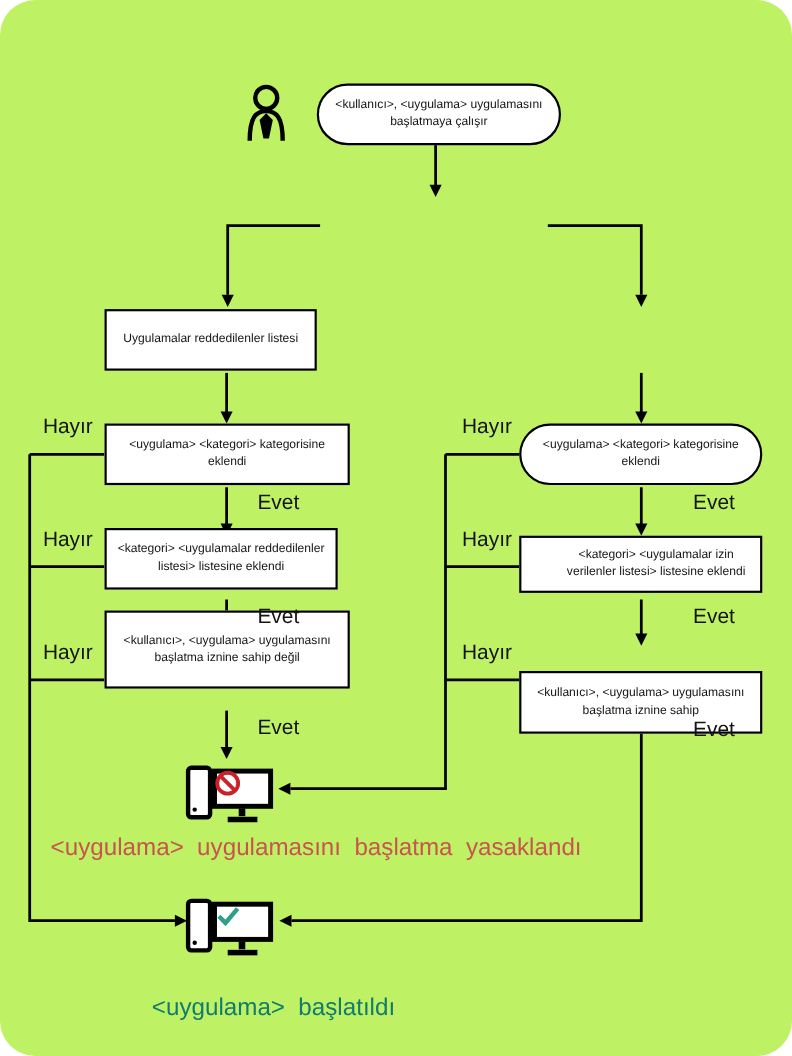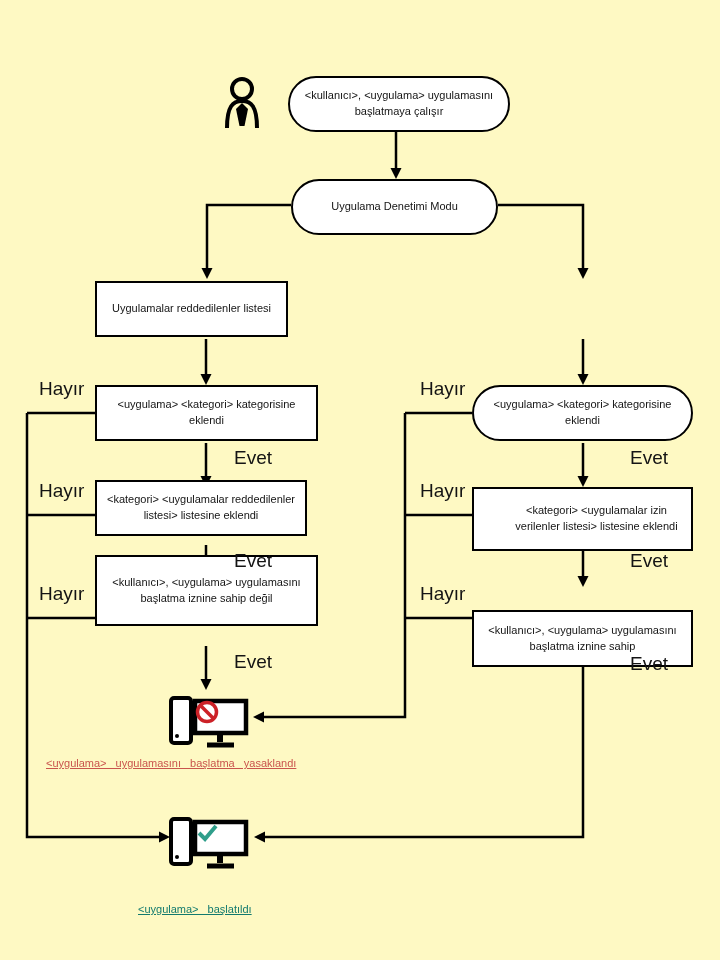--- a/index.html
+++ b/index.html
@@ -1,31 +1,31 @@
 <!DOCTYPE html>
 <html><head>
 <meta charset="utf-8">
 <style>
   html,body{margin:0;padding:0;background:#ffffff;}
   #canvas{
-    position:relative;width:720px;height:960px;background:#fef9c3;overflow:hidden;
-    font-family:"Liberation Sans",sans-serif;color:#141414;
+    position:relative;width:720px;height:960px;background:#bef264;overflow:hidden;
+    font-family:"Liberation Sans",sans-serif;color:#141414;border-radius:32px;
   }
   #wires{position:absolute;left:0;top:0;z-index:0;}
   .node{
     position:absolute;box-sizing:border-box;border:2px solid #000;background:#fff;
     display:flex;align-items:center;justify-content:center;text-align:center;
     font-size:11px;line-height:1.45;padding:2px 8px;z-index:1;
   }
   .stadium{border-radius:28px;}
   .edge-label{
     position:absolute;font-size:19px;color:#141414;z-index:1;white-space:nowrap;
   }
   .outcome{
-    position:absolute;font-size:11px;z-index:1;white-space:nowrap;word-spacing:6px;text-decoration:underline;
+    position:absolute;font-size:22px;z-index:1;white-space:nowrap;word-spacing:6px;
   }
 </style>
 </head>
 <body>
 
 <div id="canvas">
 
   <svg id="wires" width="720" height="960" viewBox="0 0 720 960">
     <g stroke="#000" stroke-width="2.5" fill="none">
 
@@ -97,32 +97,31 @@
       <path d="M220 856 V863" stroke="#000" stroke-width="6"></path>
       <path d="M207 866 H234" stroke="#000" stroke-width="5"></path>
       <g fill="none" stroke-width="4" style="stroke: rgb(47, 158, 139);">
         <path d="M199 833 L205 839 L216 826"></path>
       </g>
     </g>
   </svg>
 
   <div class="node stadium" style="left:288px;top:76px;width:222px;height:56px;">&lt;kullanıcı&gt;, &lt;uygulama&gt; uygulamasını başlatmaya çalışır</div>
 
-  <div class="node stadium" style="left:291px;top:179px;width:207px;height:56px;">Uygulama Denetimi Modu</div>
 
   <div class="node" style="left:95px;top:281px;width:193px;height:56px;">Uygulamalar reddedilenler listesi</div>
 
 
   <div class="node" style="left:95px;top:385px;width:223px;height:56px;">&lt;uygulama&gt; &lt;kategori&gt; kategorisine eklendi</div>
 
   <div class="node stadium" style="left:472px;top:385px;width:221px;height:56px;">&lt;uygulama&gt; &lt;kategori&gt; kategorisine eklendi</div>
 
   <div class="node" style="left:95px;top:480px;width:212px;height:56px;">&lt;kategori&gt; &lt;uygulamalar reddedilenler listesi&gt; listesine eklendi</div>
 
-  <div class="node" style="left:472px;top:487px;width:221px;height:64px;padding-left:36px;">&lt;kategori&gt; &lt;uygulamalar izin verilenler listesi&gt; listesine eklendi</div>
+  <div class="node" style="left:472px;top:487px;width:221px;height:52px;padding-left:36px;">&lt;kategori&gt; &lt;uygulamalar izin verilenler listesi&gt; listesine eklendi</div>
 
   <div class="node" style="left:95px;top:555px;width:223px;height:71px;">&lt;kullanıcı&gt;, &lt;uygulama&gt; uygulamasını başlatma iznine sahip değil</div>
 
   <div class="node" style="left:472px;top:587px;width:221px;height:57px;margin-top:23px;">&lt;kullanıcı&gt;, &lt;uygulama&gt; uygulamasını başlatma iznine sahip</div>
 
   <div class="edge-label" style="left:39px;top:378px;">Hayır</div>
   <div class="edge-label" style="left:39px;top:480px;">Hayır</div>
   <div class="edge-label" style="left:39px;top:583px;">Hayır</div>
 
   <div class="edge-label" style="left:420px;top:378px;">Hayır</div>

